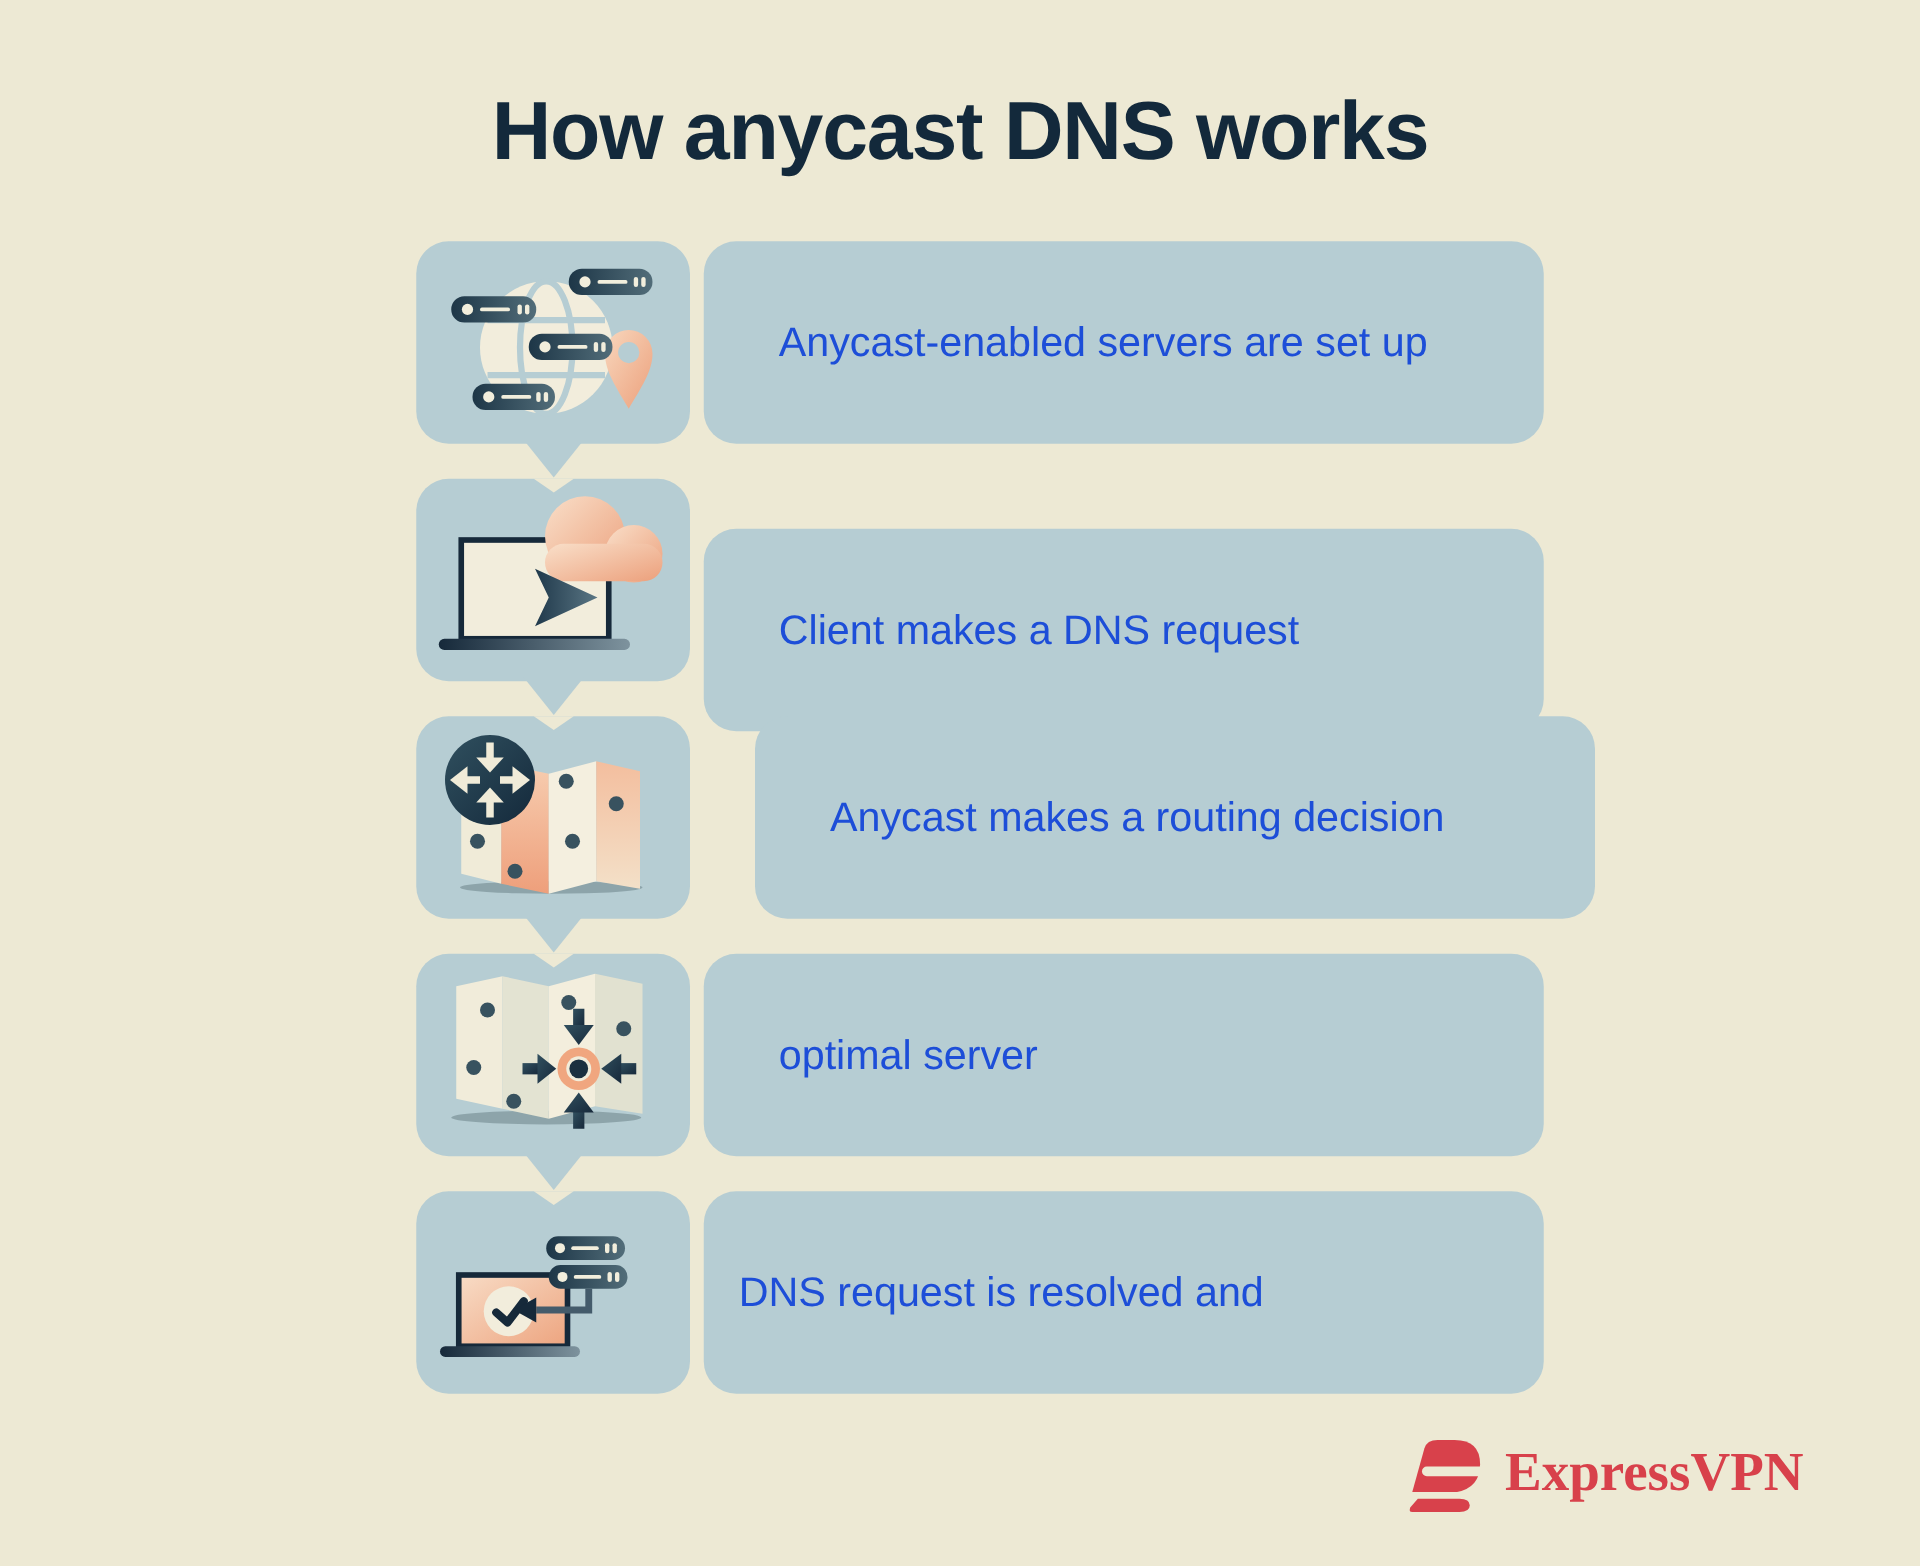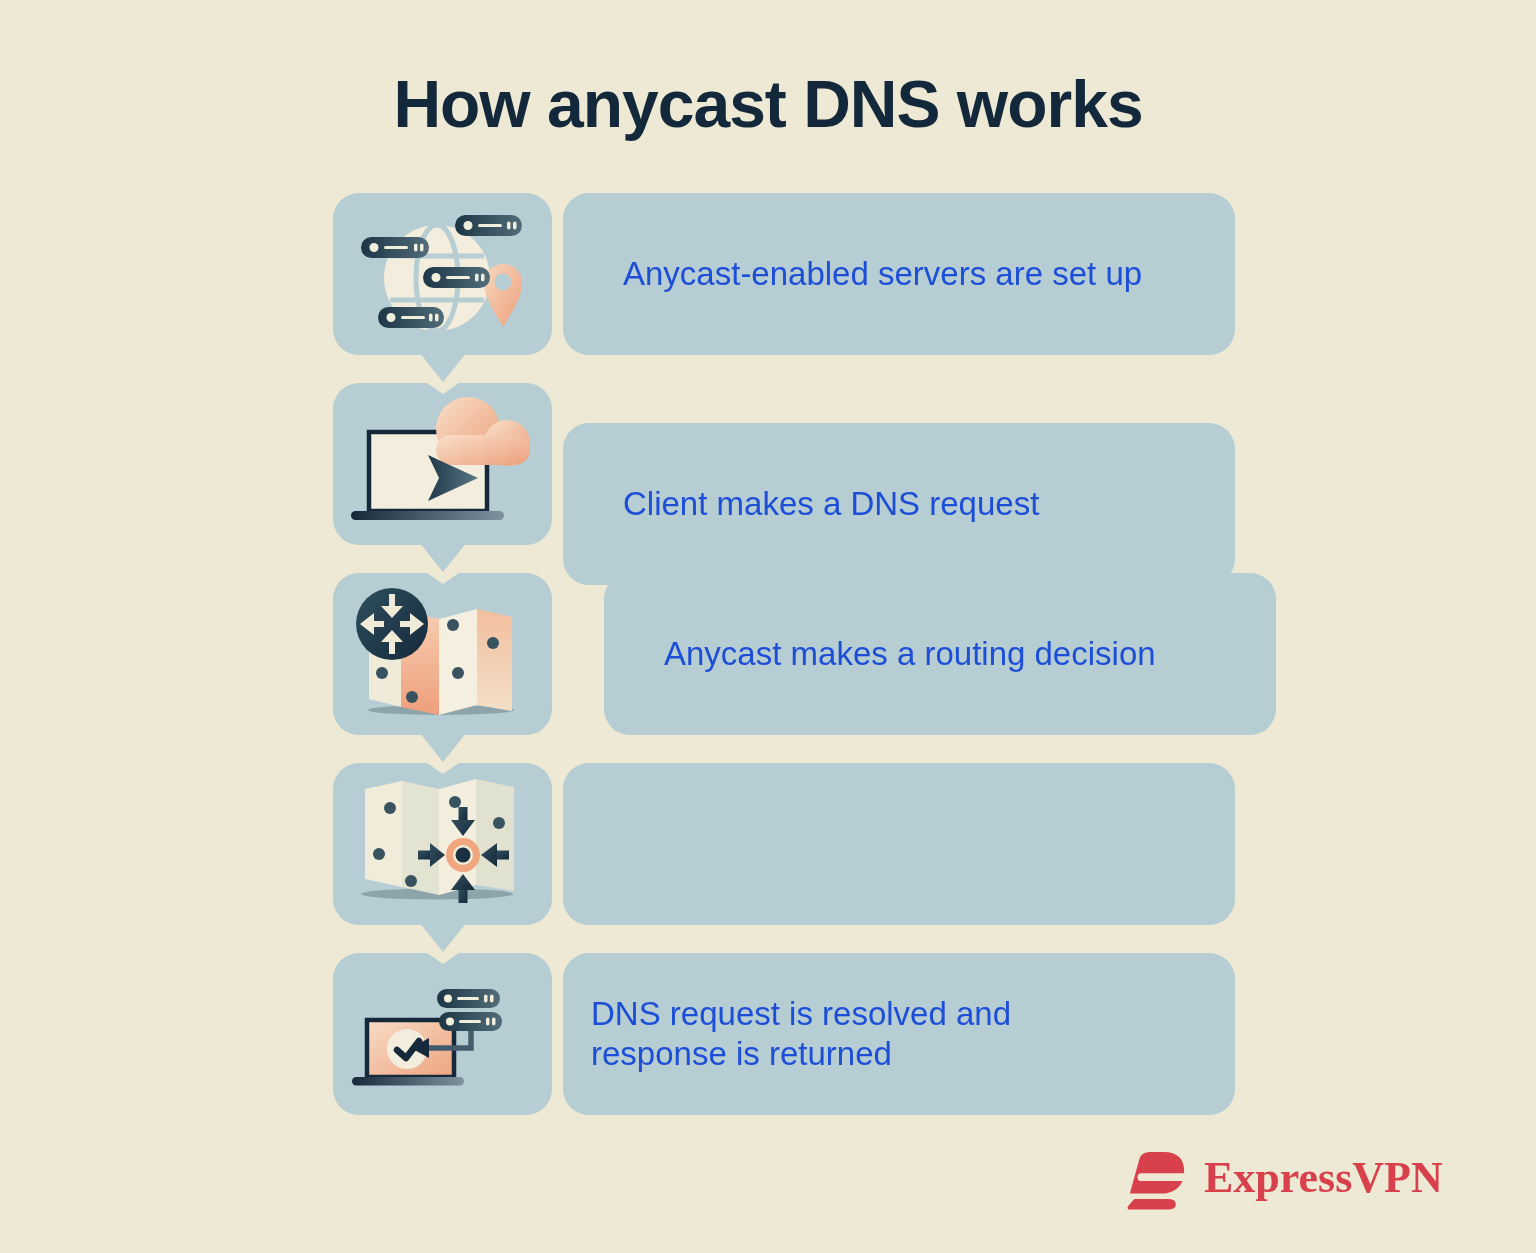--- a/index.html
+++ b/index.html
@@ -236,20 +236,21 @@
           <polygon points="164,80 164,104 148,92"></polygon>
         </g>
         <circle cx="130" cy="92" r="17" fill="#F0A67F"></circle>
         <circle cx="130" cy="92" r="10" fill="#F1ECDA"></circle>
         <circle cx="130" cy="92" r="7.5" fill="#1B3040"></circle>
       </svg>
     </div>
     <div class="tail" style="top:922px;"></div>
     <div class="text-box" style="top:763px;">
       <div class="step-label">
+          <span class="line">optimal server</span>
       </div>
     </div>
   </div>
 
   <div>
     <div class="icon-bubble" style="top:953px;">
       <div class="notch"></div>
       <svg width="219" height="162" viewBox="0 0 219 162">
         <defs>
           <linearGradient id="srv5" x1="0" y1="0" x2="1" y2="0">
@@ -283,21 +284,20 @@
           <rect x="126" y="67" width="22" height="3" rx="1.5" fill="#F2EEDC"></rect>
           <rect x="153" y="64.5" width="3.5" height="8" rx="1.75" fill="#F2EEDC"></rect>
           <rect x="159" y="64.5" width="3.5" height="8" rx="1.75" fill="#F2EEDC"></rect>
         </g>
         <rect x="19" y="124" width="112" height="8.5" rx="4.25" fill="url(#base5)"></rect>
       </svg>
     </div>
     <div class="text-box" style="top:953px;padding-left:28px;">
       <div class="step-label">
         <span class="line">DNS request is resolved and</span>
-          <span class="line">response is returned</span>
       </div>
     </div>
   </div>
 
   <div class="brand">
     <svg style="position:absolute;left:1124px;top:1150px;" width="62" height="62" viewBox="0 0 64 64">
       <path d="M 6,45 L 16,9 Q 18,2 27,2 L 41,2 Q 62,2 62,22 Q 62,41 43,45 Z" fill="#D8414B"></path>
       <rect x="14" y="24" width="52" height="8" rx="4" fill="#EDE9D4"></rect>
       <path d="M 10,49 L 45,49 Q 55,49 55,56 Q 55,63 45,63 L 6,63 Q 1,63 3,57 Z" fill="#D8414B" stroke="#EDE9D4" stroke-width="3"></path>
     </svg>

